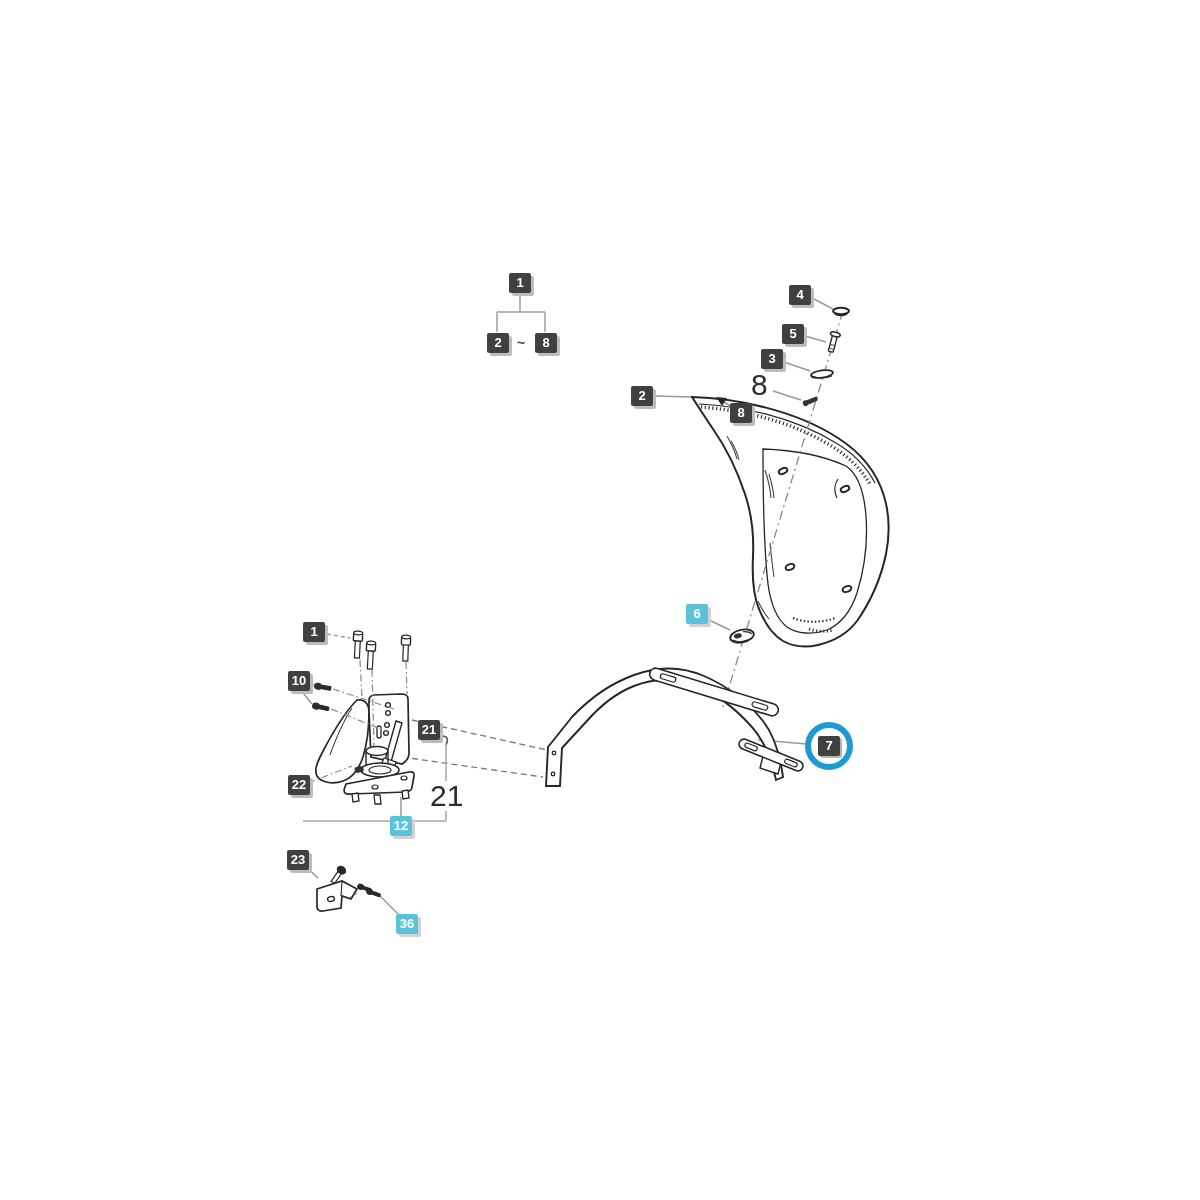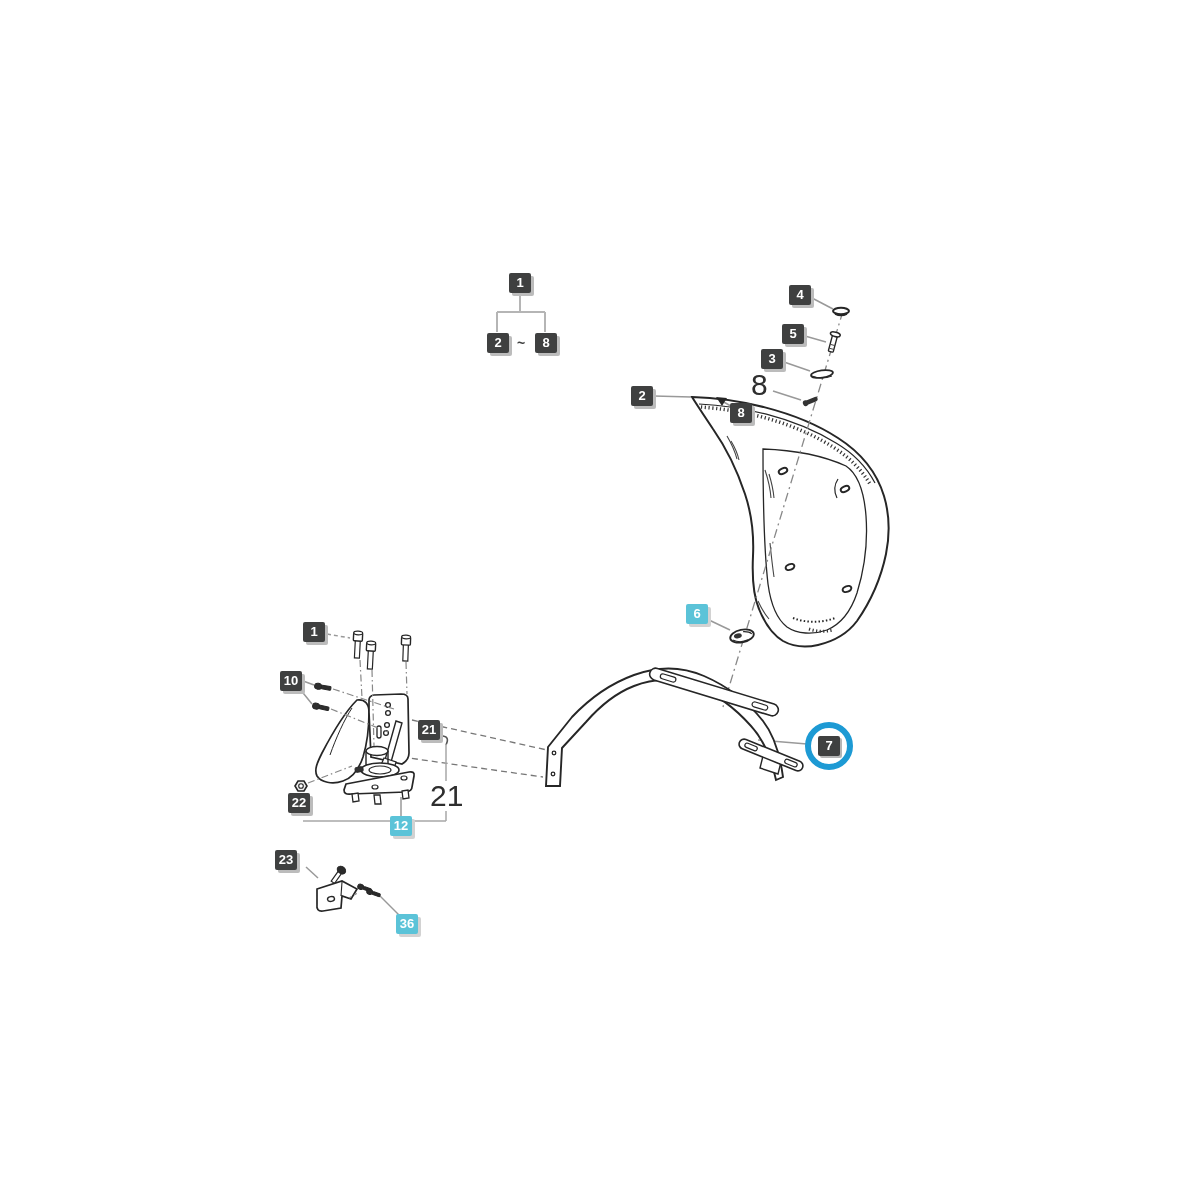--- a/index.html
+++ b/index.html
@@ -234,21 +234,21 @@
 <div class="plain-num" style="left:751px;top:370px">8</div>
 <div class="badge" style="left:631px;top:386px">2</div>
 <div class="badge" style="left:730px;top:403px">8</div>
 <div class="badge cyan" style="left:686px;top:604px">6</div>
 
 <div class="ring">
   <div class="badge">7</div>
 </div>
 
 <div class="badge" style="left:303px;top:622px">1</div>
-<div class="badge" style="left:280px;top:671px">10</div>
+<div class="badge" style="left:288px;top:671px">10</div>
 <div class="badge" style="left:418px;top:720px">21</div>
-<div class="badge" style="left:288px;top:793px">22</div>
+<div class="badge" style="left:288px;top:775px">22</div>
 <div class="plain-num bg-white" style="left:428px;top:781px">21</div>
 <div class="badge cyan" style="left:390px;top:816px">12</div>
-<div class="badge" style="left:275px;top:850px">23</div>
+<div class="badge" style="left:287px;top:850px">23</div>
 <div class="badge cyan" style="left:396px;top:914px">36</div>
 
 </div>
 
 </body></html>

